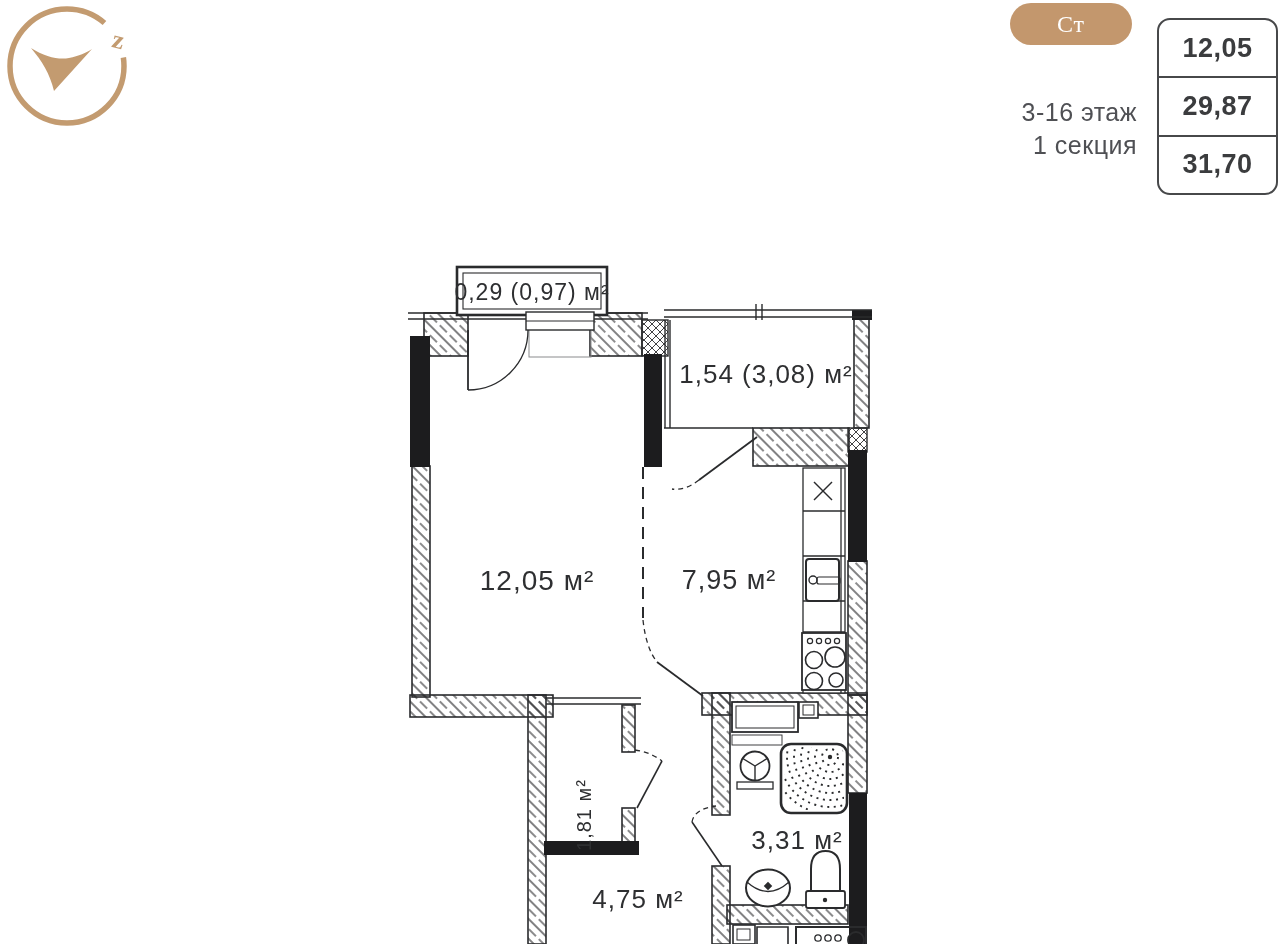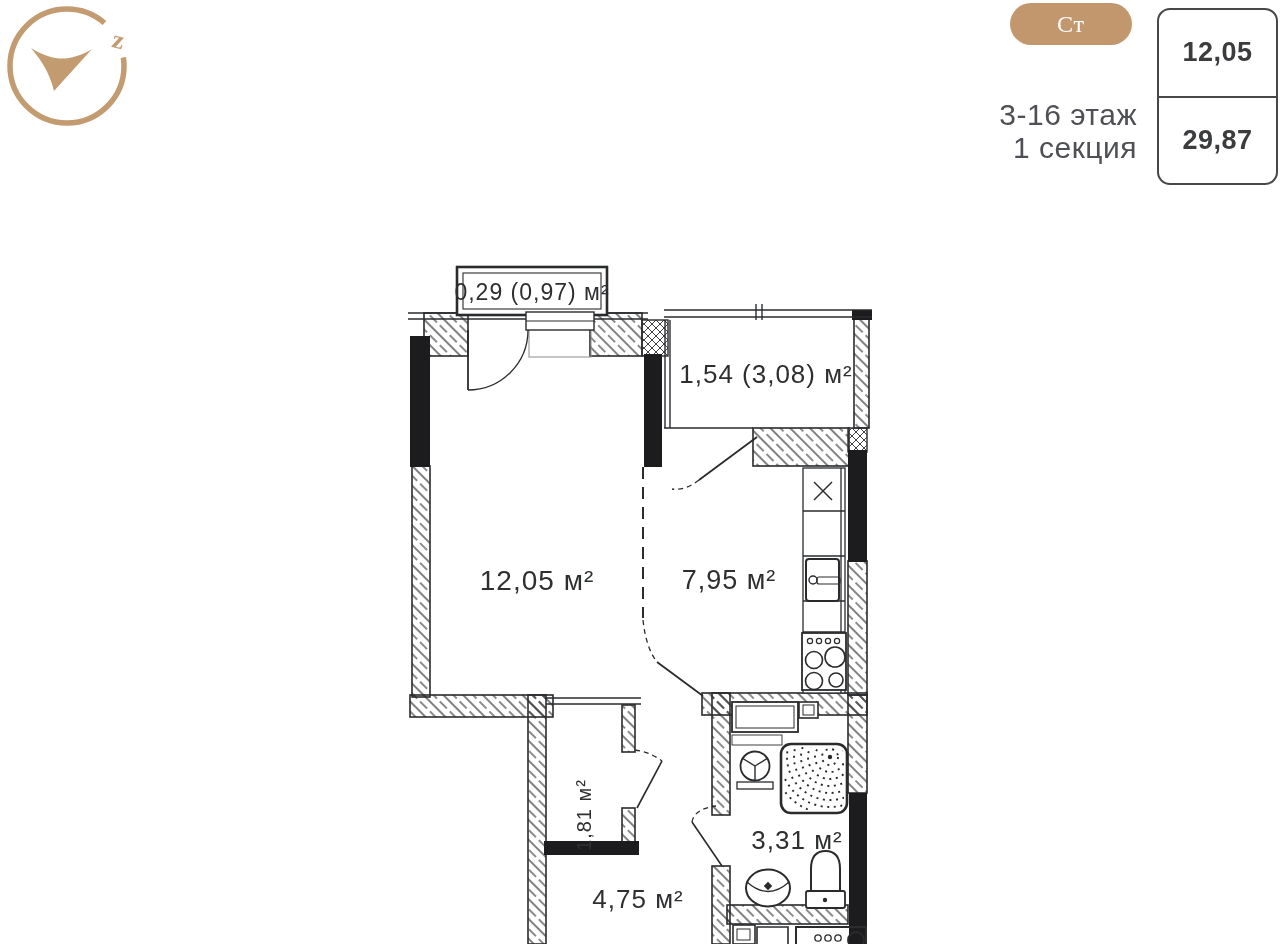--- a/index.html
+++ b/index.html
@@ -8,32 +8,32 @@
     font-family:"Liberation Sans",sans-serif;
   }
   .stage{position:absolute;inset:0;width:1280px;height:944px;}
   
   .type-badge{
     position:absolute;left:1010px;top:3px;width:122px;height:42px;border-radius:21px;
     background:#c3976d;color:#ffffff;text-align:center;line-height:43px;
     font-family:"Liberation Serif",serif;font-size:24px;letter-spacing:1px;
   }
   .area-table{
-    position:absolute;left:1157px;top:8px;width:121px;height:177px;
+    position:absolute;left:1157px;top:18px;width:121px;height:177px;
     border:2px solid #47484a;border-radius:13px;background:#fff;
     display:flex;flex-direction:column;box-sizing:border-box;
   }
   .area-row{
     flex:1 1 0;display:flex;align-items:center;justify-content:center;
     font-size:27px;font-weight:bold;color:#3b3c3e;letter-spacing:.5px;
   }
   .area-row + .area-row{border-top:2px solid #47484a;}
   .side-label{
     position:absolute;width:200px;text-align:right;color:#4f5054;
-    font-size:30px;letter-spacing:.5px;
+    font-size:25px;letter-spacing:.5px;
   }
   .floor-label{left:937px;top:98px;}
   .section-label{left:937px;top:131px;}
   
   text.room-label{
     font-family:"Liberation Sans",sans-serif;fill:#2e2f31;font-weight:500;
     letter-spacing:1px;text-anchor:middle;
   }
 </style>
 </head>
@@ -46,20 +46,21 @@
     <path d="M 27,44 C 41,53 55,56 65,54 C 75,52 82,49 88,45 L 50,87 C 46,70 38,57 27,44 Z" fill="#c39b70"></path>
     <text x="108" y="44" font-family="Liberation Serif, serif" font-size="26" font-weight="bold" fill="#c39b70" transform="rotate(14 112 38)">z</text>
   </svg>
 
   <div class="type-badge">Ст</div>
   <div class="side-label floor-label">3-16 этаж</div>
   <div class="side-label section-label">1 секция</div>
   <div class="area-table">
     <div class="area-row">12,05</div>
     <div class="area-row">29,87</div>
+    <div class="area-row">31,70</div>
   </div>
 
   <svg style="position:absolute;left:0;top:0" width="1280" height="944" viewBox="0 0 1280 944" fill="none">
     <defs>
       <pattern id="hatch" width="14" height="14" patternUnits="userSpaceOnUse" patternTransform="rotate(-45)">
         <line x1="4" y1="-2" x2="4" y2="16" stroke="#2c2d2f" stroke-width="1.2"></line>
         <line x1="11" y1="-2" x2="11" y2="16" stroke="#2c2d2f" stroke-width="1.1" stroke-dasharray="7 4"></line>
       </pattern>
       <pattern id="xhatch" width="8" height="8" patternUnits="userSpaceOnUse">
         <line x1="0" y1="0" x2="8" y2="8" stroke="#2c2d2f" stroke-width="0.9"></line>

